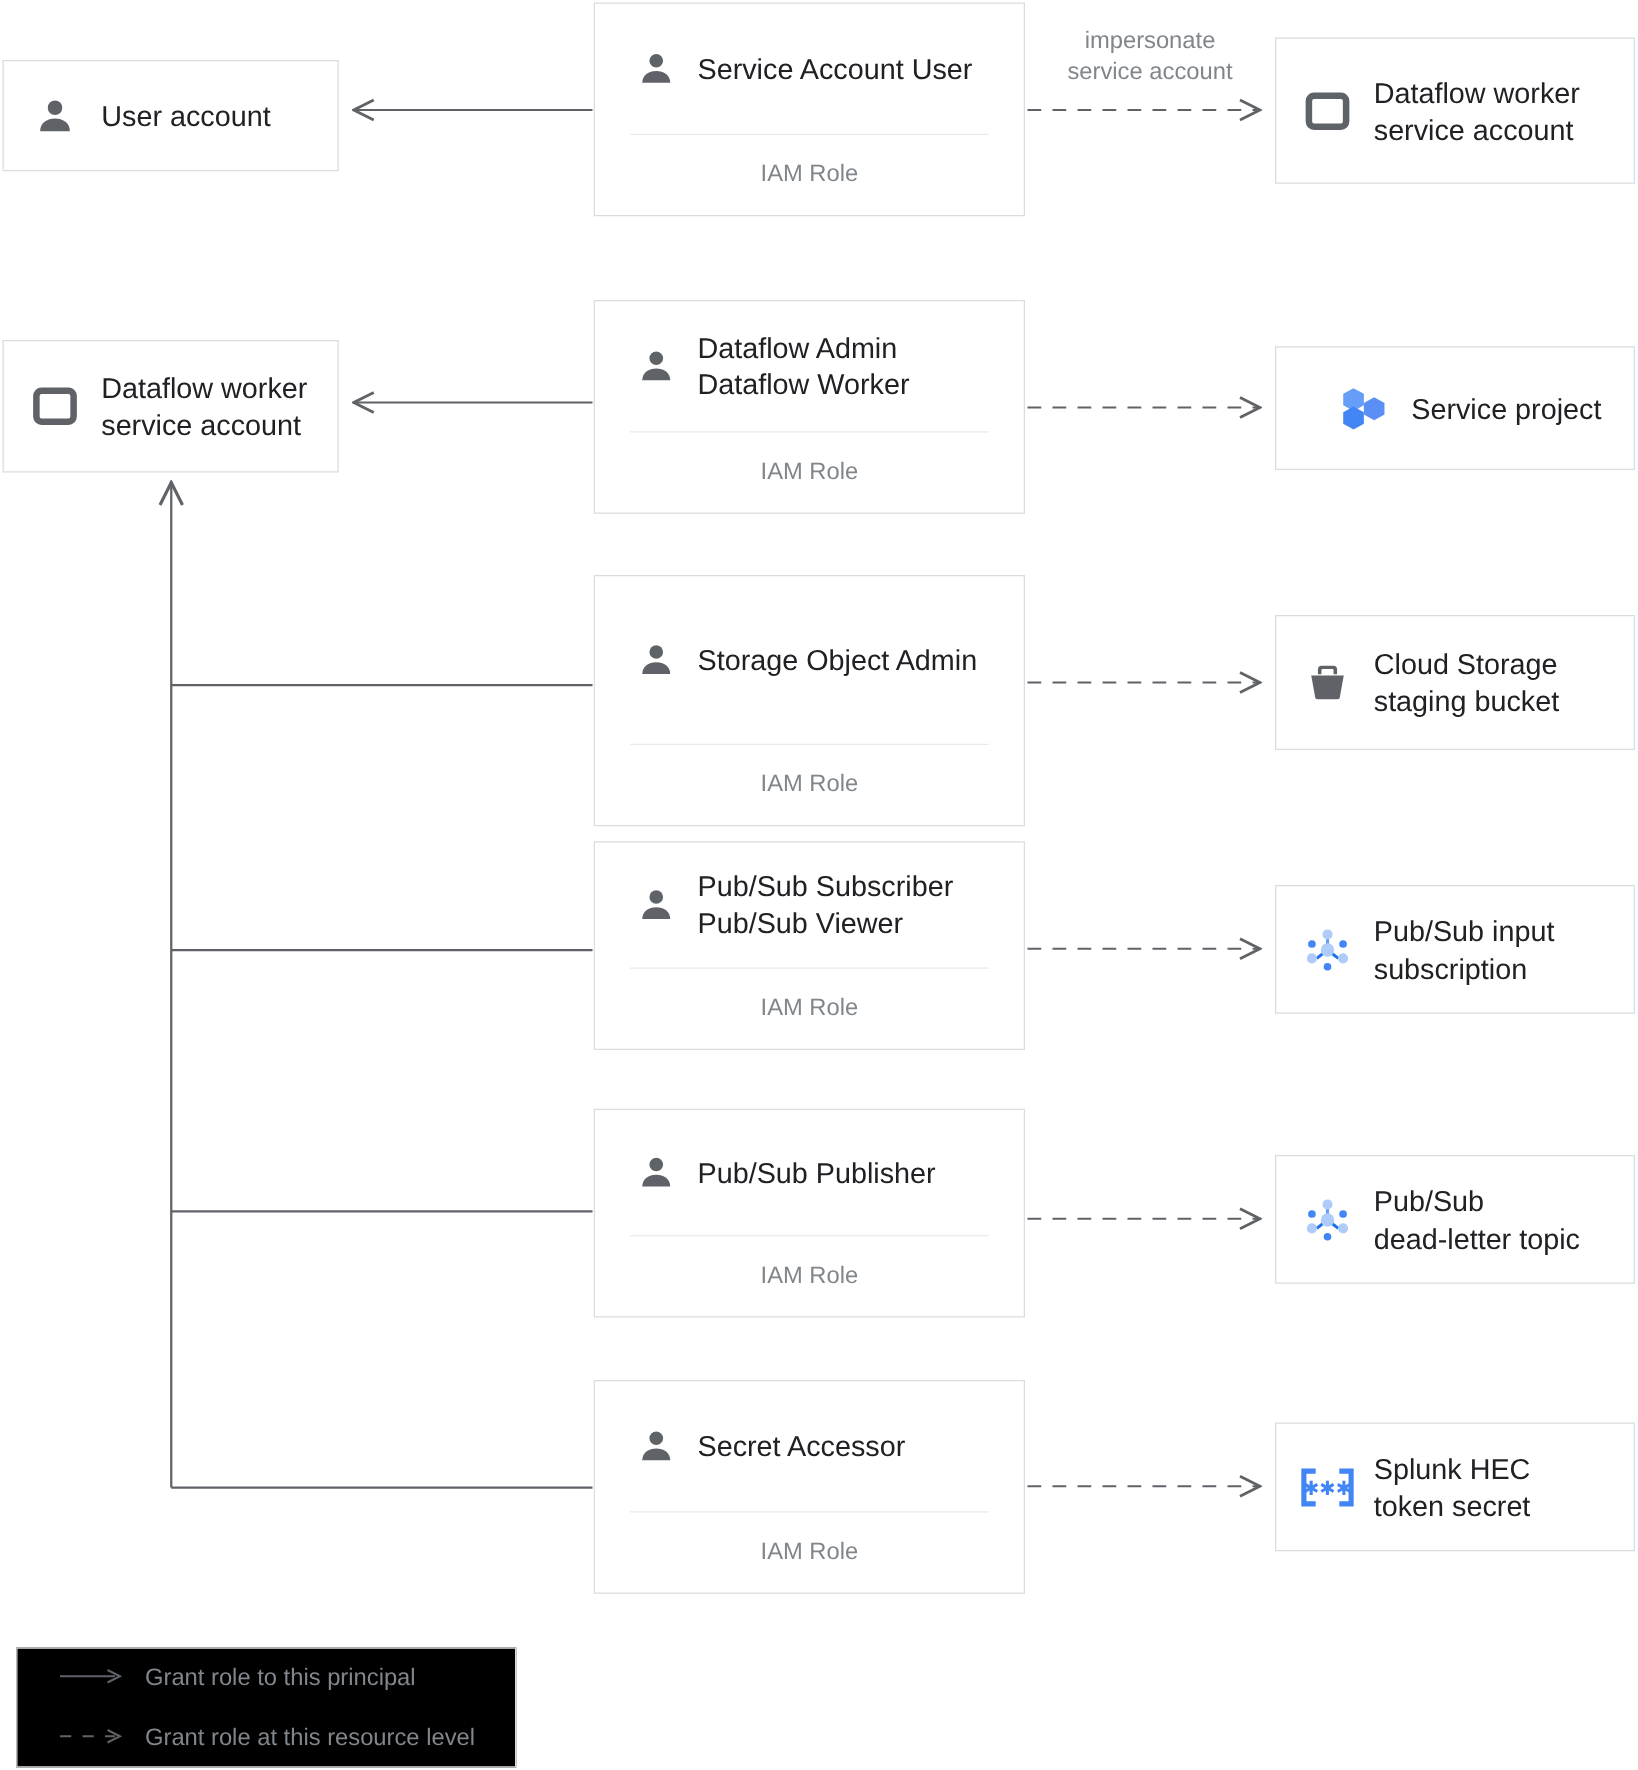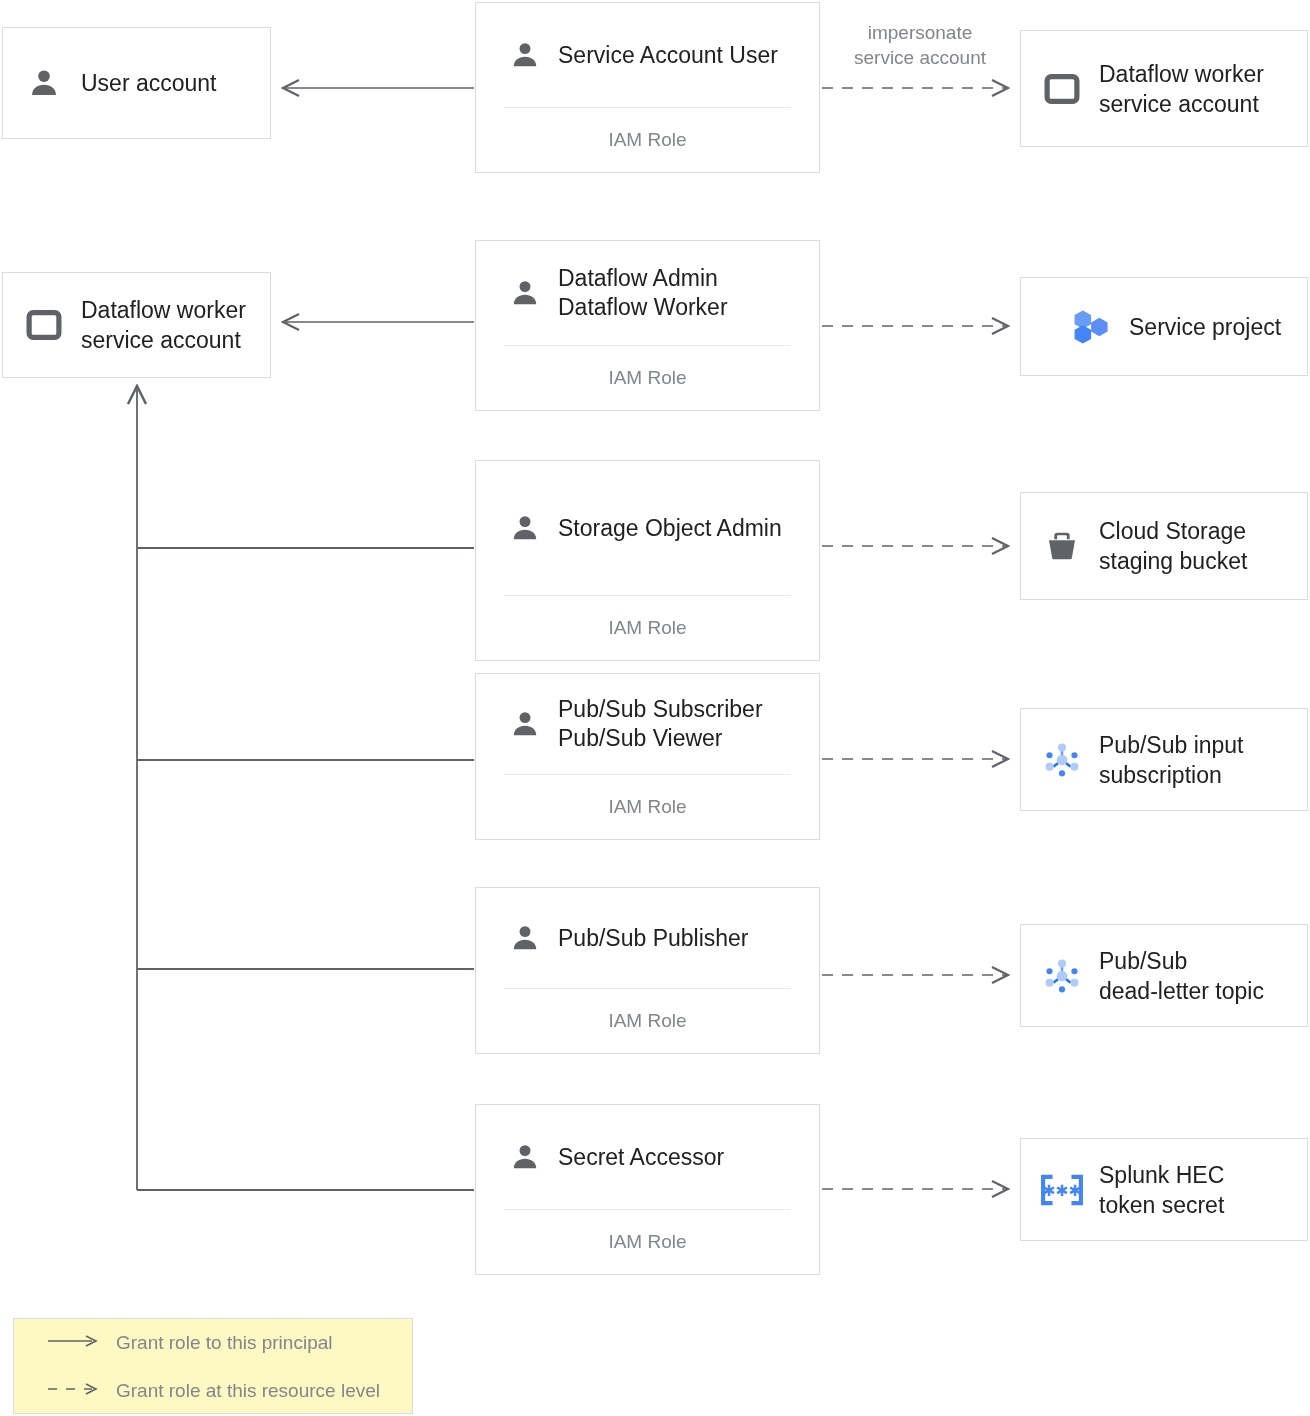--- a/index.html
+++ b/index.html
@@ -109,21 +109,21 @@
 
   
   #legend {
     position: absolute;
     left: 13px;
     top: 1318px;
     width: 400px;
     height: 96px;
     box-sizing: border-box;
     border: 1px solid #dadce0;
-    background: #fef9c3;
+    background: #000000;
   }
   .legend-row {
     display: flex;
     align-items: center;
     height: 48px;
     padding-left: 32px;
   }
   .legend-glyph {
     width: 62px;
     flex: 0 0 auto;
@@ -181,21 +181,21 @@
     </g>
     <g>
       <line x1="822" y1="1189" x2="1008" y2="1189" stroke="#5f6368" stroke-width="1.6" stroke-dasharray="11 9" marker-end="url(#arrowSolid)"></line>
     </g>
   </svg>
 
 
   <div class="edge-label" style="left:830px; top:20px; width:180px;">impersonate
 service account</div>
 
-  <div class="box simple-box" style="left:2px; top:27px; width:269px; height:112px;">
+  <div class="box simple-box" style="left:2px; top:48px; width:269px; height:89px;">
     <span class="ico">
       <svg width="34" height="34" viewBox="0 0 24 24" aria-hidden="true">
         <circle cx="12" cy="7.2" r="4.1" fill="#5f6368"></circle>
         <path d="M3.6,20.4 C3.6,15.9 7.4,13.3 12,13.3 C16.6,13.3 20.4,15.9 20.4,20.4 Z" fill="#5f6368"></path>
       </svg>
     </span>
     <span class="lbl">User account</span>
   </div>
 
   <div class="box simple-box" style="left:2px; top:272px; width:269px; height:106px;">

